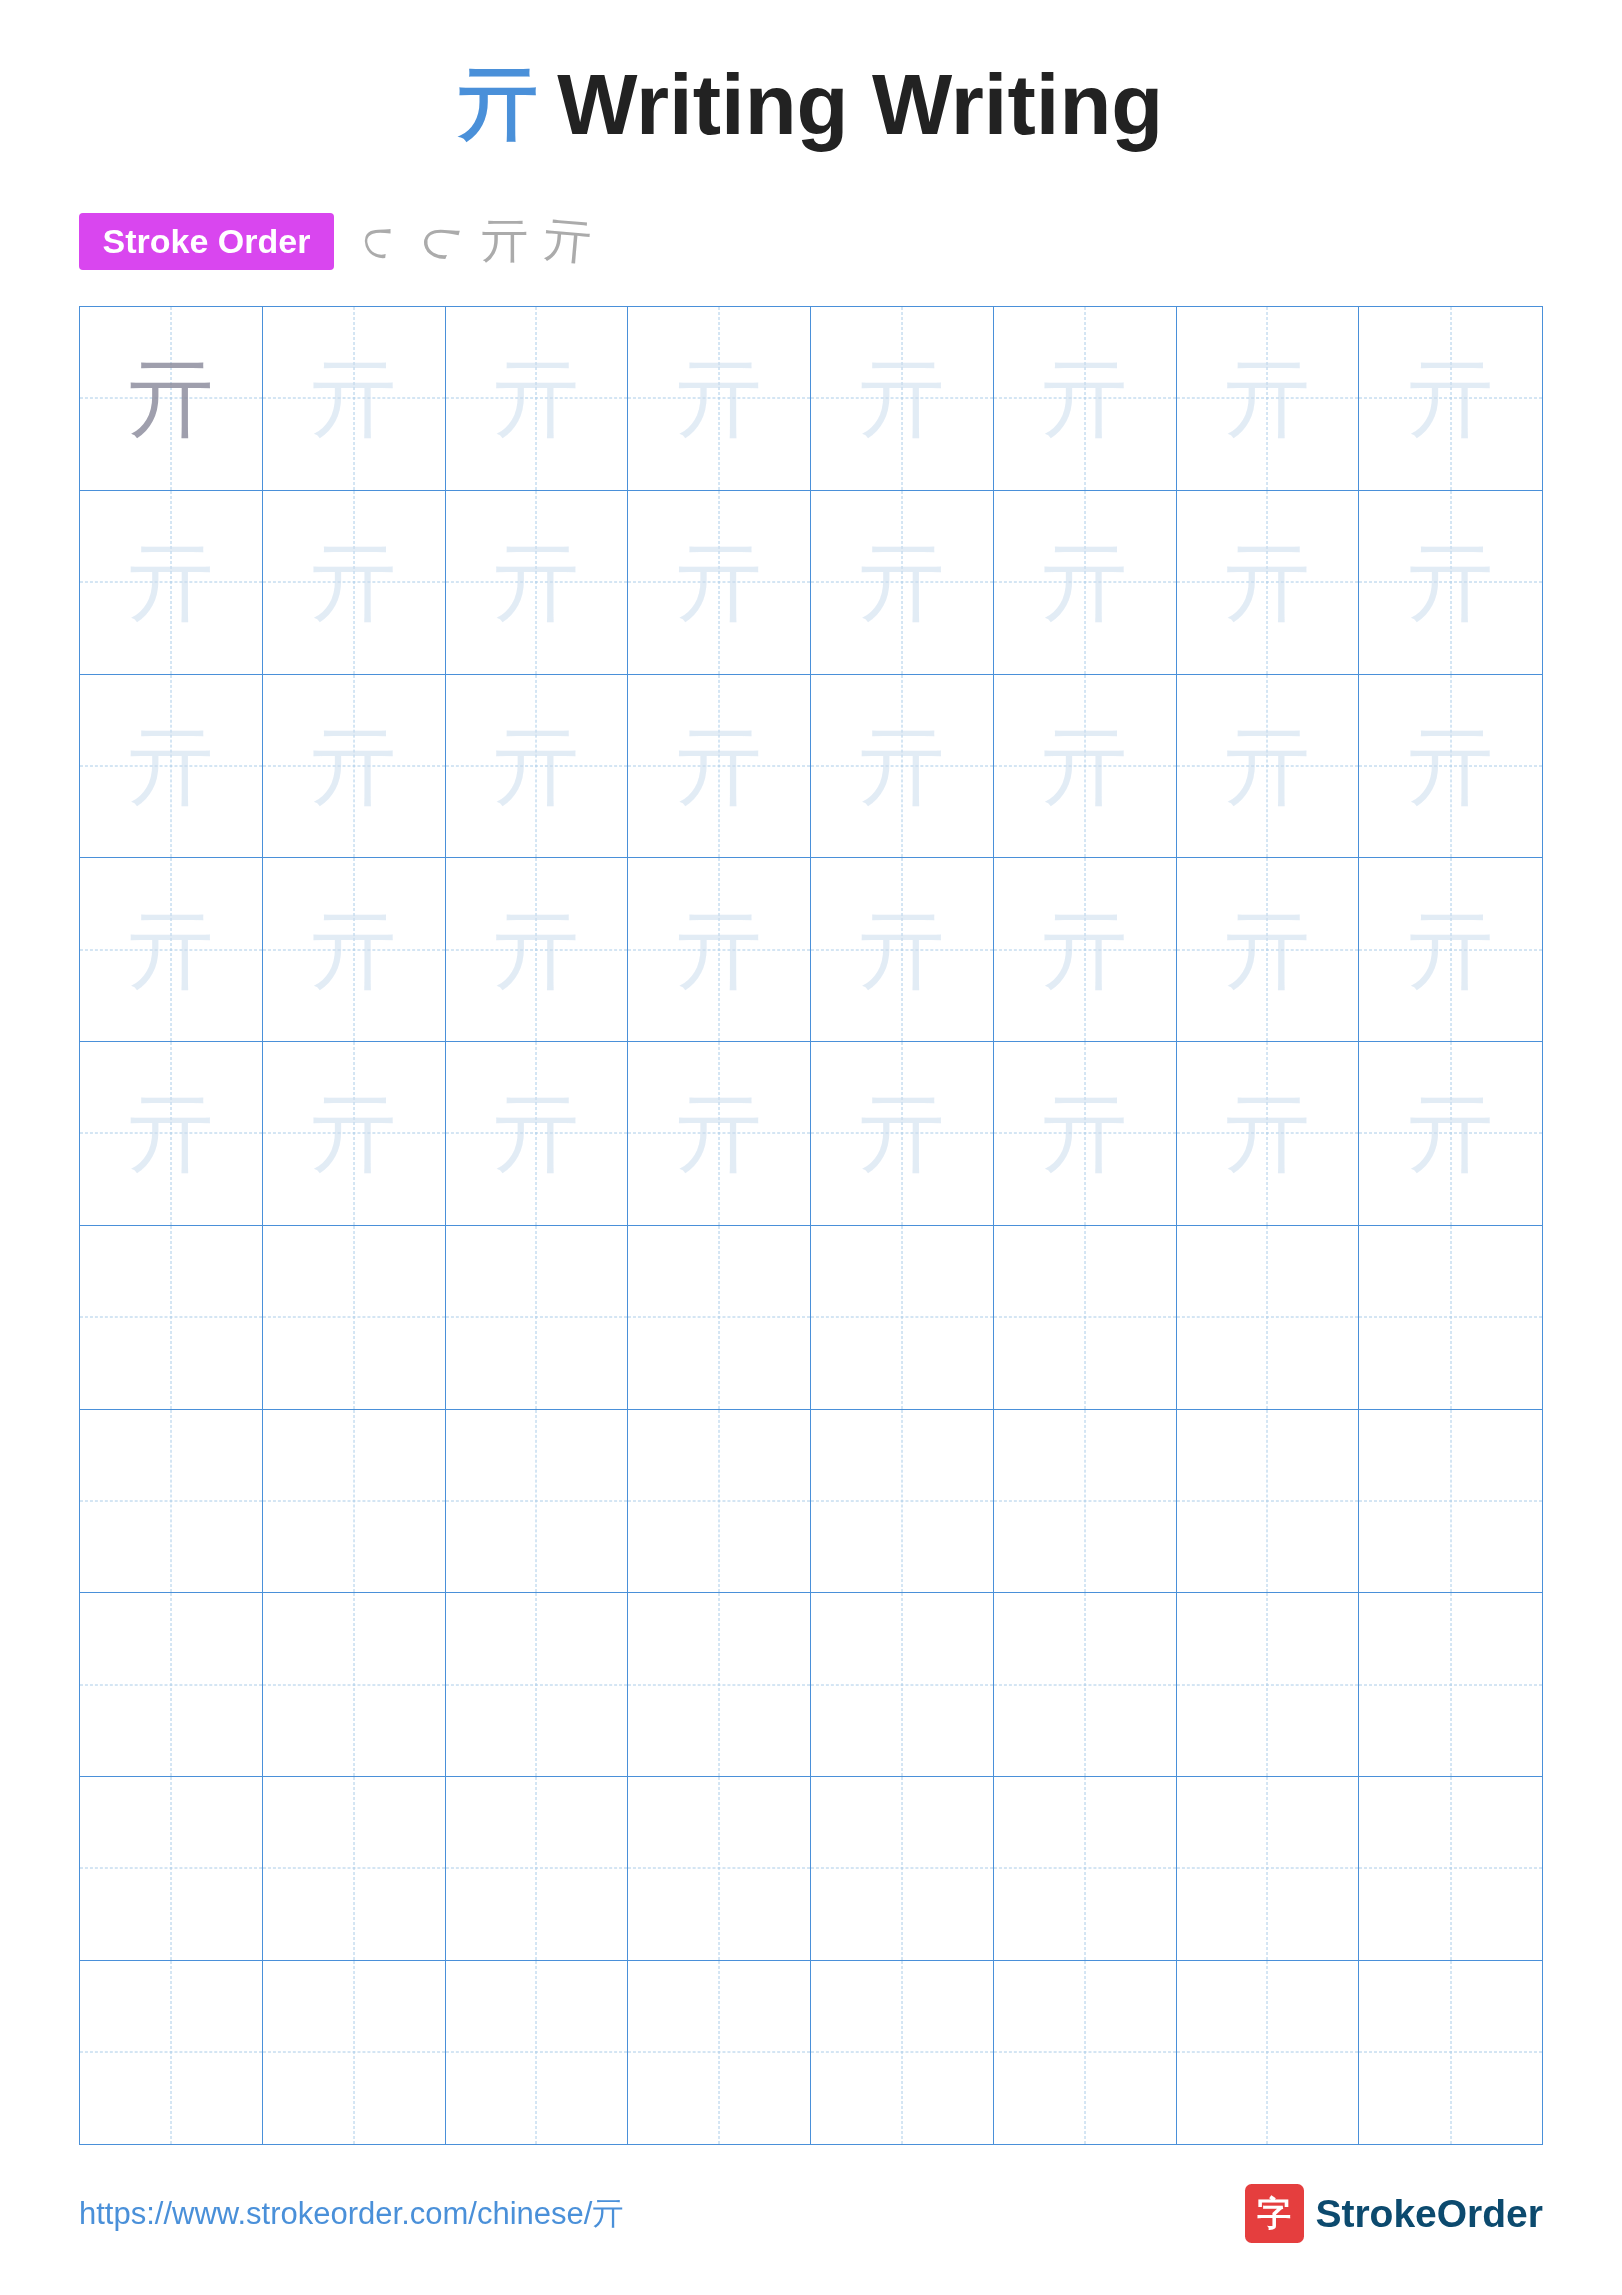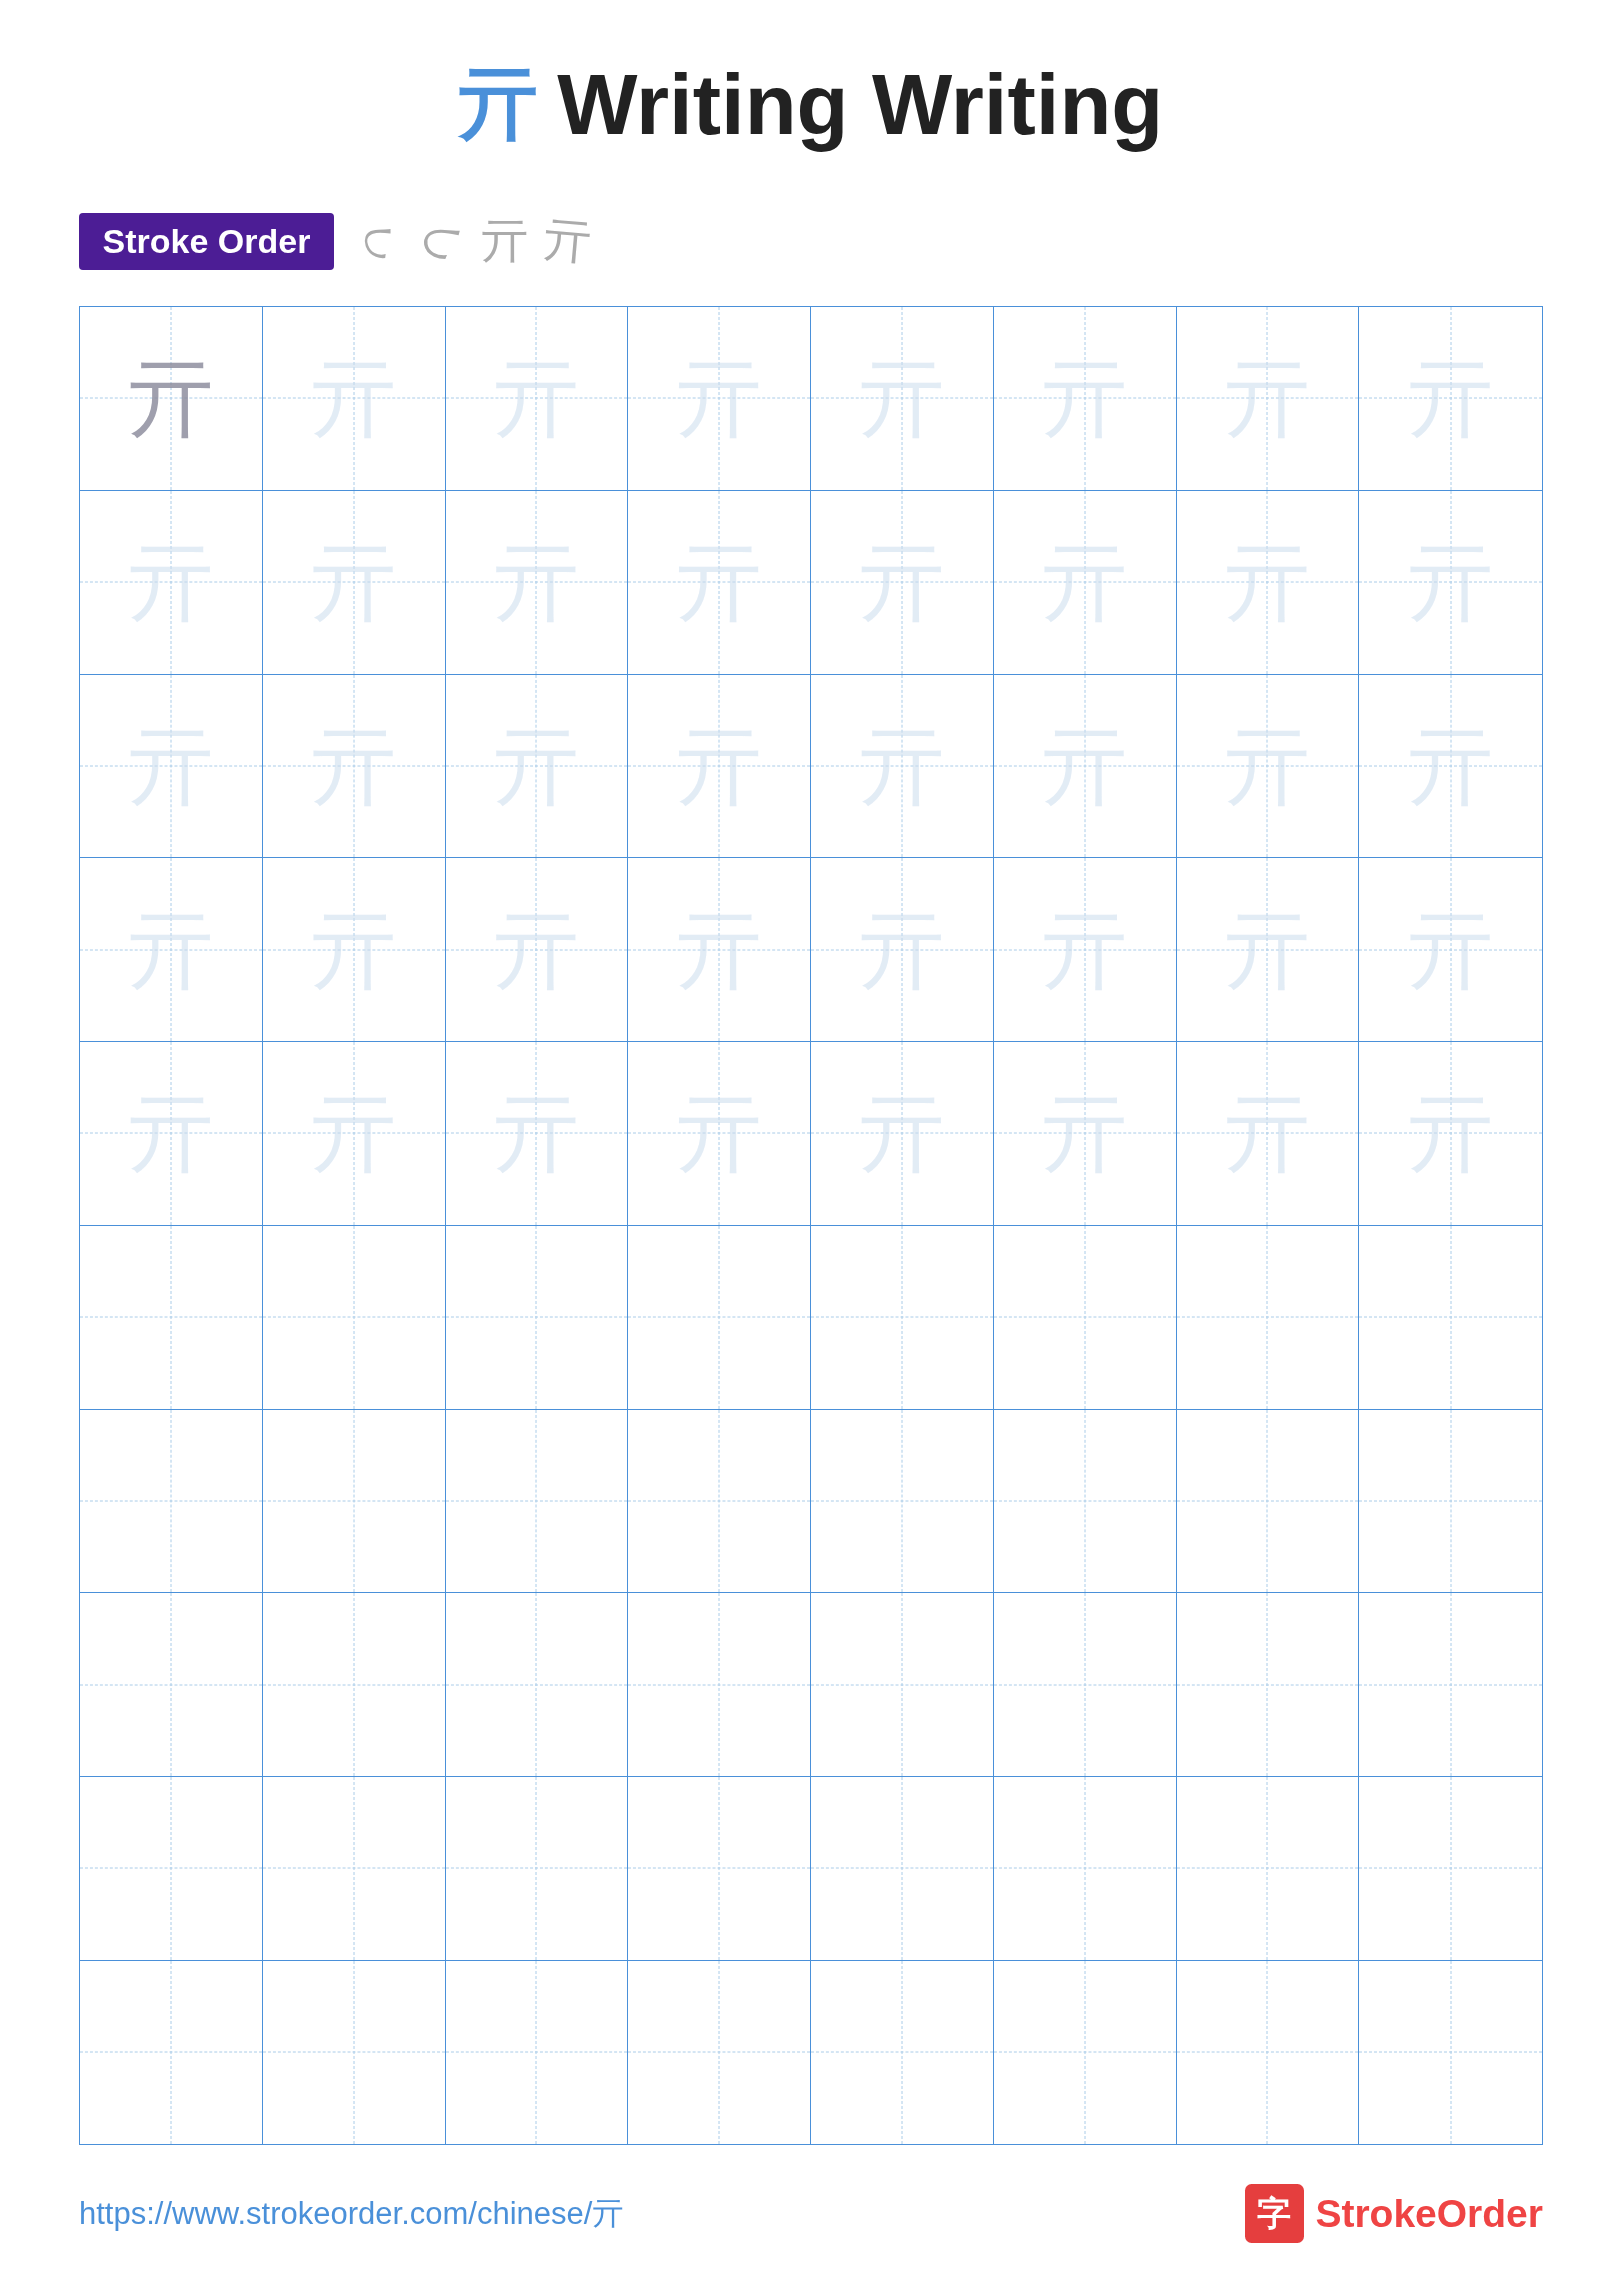--- a/index.html
+++ b/index.html
@@ -42,21 +42,21 @@
 
     
     .stroke-order-section {
       display: flex;
       align-items: center;
       gap: 19.6px;
       margin-bottom: 33px;
     }
 
     .stroke-order-badge {
-      background: #4c1d95;
+      background: #d946ef;
       color: #ffffff;
       font-size: 34px;
       font-weight: bold;
       padding: 9.2px 23.6px;
       border-radius: 3.9px;
     }
 
     .stroke-sequence {
       display: flex;
       align-items: center;
@@ -172,21 +172,21 @@
       align-items: center;
       justify-content: center;
       font-size: 34px;
       border-radius: 6.5px;
       font-weight: bold;
     }
 
     .footer-logo-text {
       font-size: 39px;
       font-weight: bold;
-      color: #ef4444;
+      color: #0c4a6e;
     }
   </style>
 </head>
 <body>
 
 <div class="page">
 
   <div class="title-area">
     <span class="title-text">
       <span class="title-char">亓</span>

